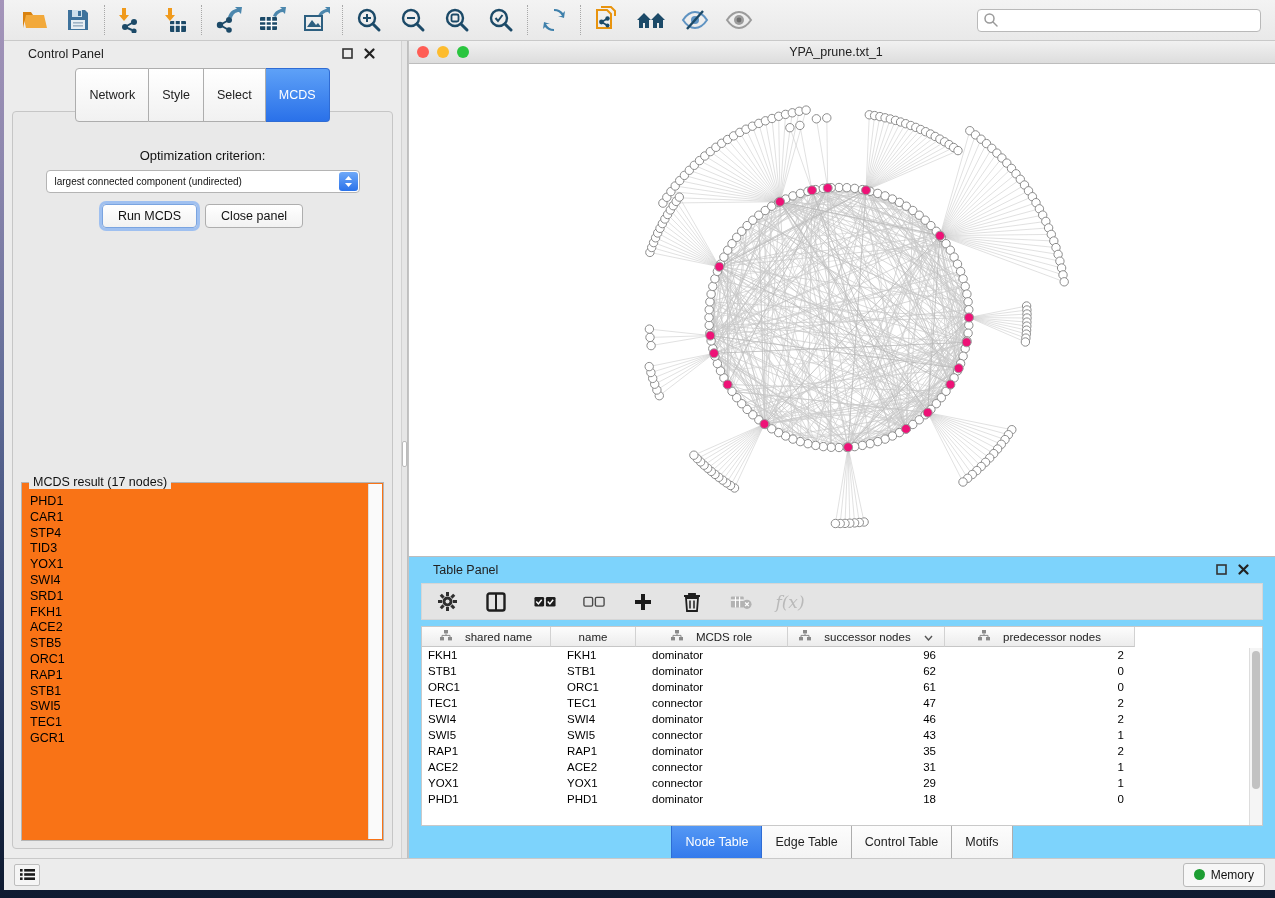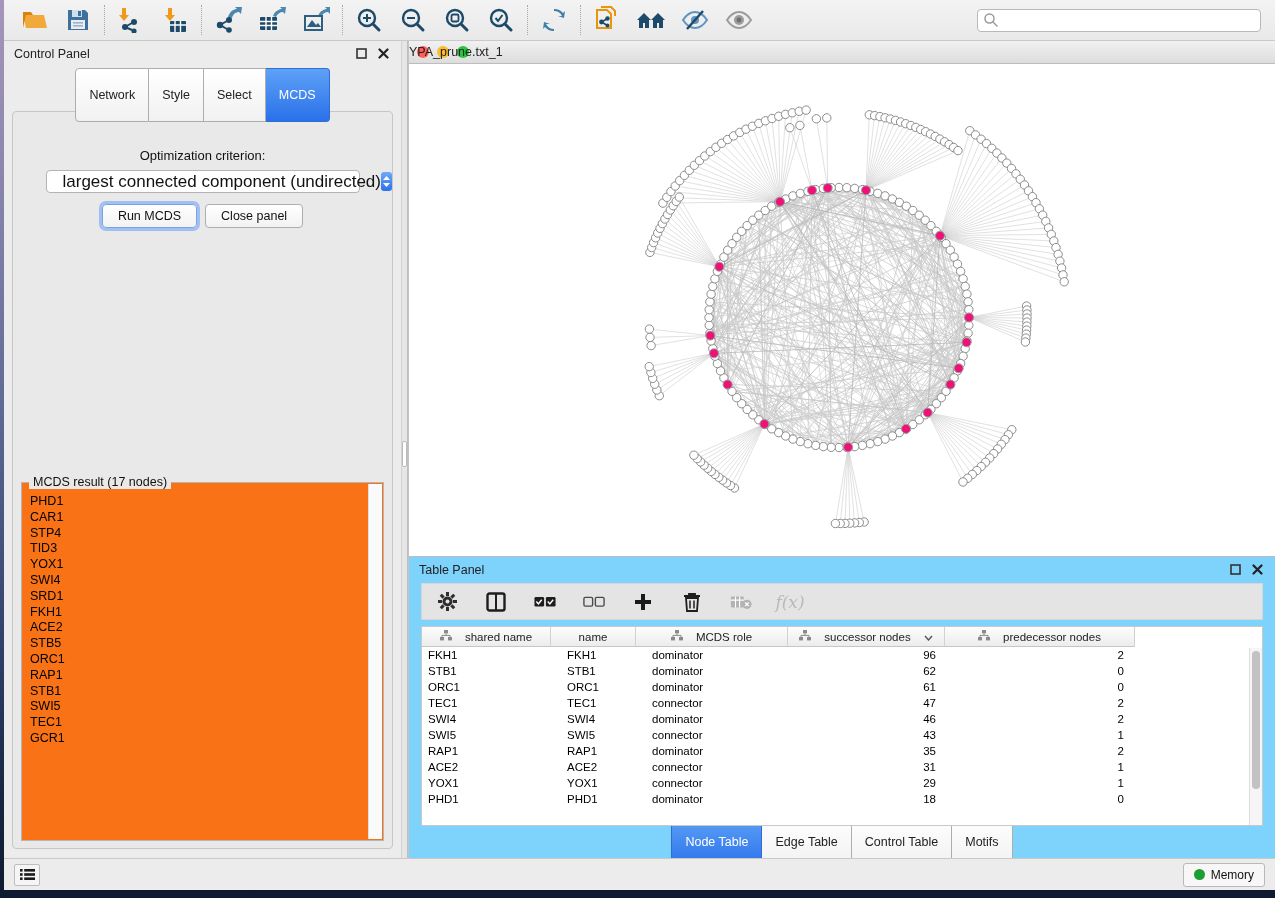--- a/index.html
+++ b/index.html
@@ -18,35 +18,35 @@
   .tb-sep { width:1px; height:30px; border-left:1px dotted #a8a8a8; margin:0 4px; }
   .search-field { margin-left:auto; margin-right:6px; width:284px; height:23px; background:#fff;
     border:1px solid #b9b9b9; border-radius:4px; display:flex; align-items:center; padding-left:5px; }
   .search-field input { border:none; outline:none; flex:1; height:18px; font-size:12px; background:transparent; }
 
   
   .main { flex:1; display:flex; min-height:0; }
 
   
   .control-panel { width:397px; flex:0 0 397px; display:flex; flex-direction:column; background:#ececec; }
-  .panel-titlebar { height:25px; display:flex; align-items:center; padding:0 10px; font-size:12.5px; color:#222; }
+  .panel-titlebar { height:25px; display:flex; align-items:center; padding:0 24px; font-size:12.5px; color:#222; }
   .panel-titlebar .spacer { flex:1; }
   .wicon { width:16px; height:16px; display:flex; align-items:center; justify-content:center; margin-left:6px; }
   .cp-tabs { display:flex; justify-content:center; position:relative; z-index:2; margin-top:2px; }
   .seg { border:1px solid #adadad; background:linear-gradient(#ffffff,#f1f1f1); font-size:12.5px; color:#222;
     padding:19px 13px; border-left-width:0; cursor:default; }
   .seg.first { border-left-width:1px; border-radius:4px 0 0 4px; }
   .seg.last { border-radius:0 4px 4px 0; }
   .seg.selected { background:linear-gradient(#5ea1f7,#2a71e9); color:#fff; border-color:#2f6cd4; }
   .cp-panel { flex:1; margin:-11px 8px 9px 8px; padding-top:24px; border:1px solid #c6c6c6; border-radius:4px;
     background:#e9e9e9; position:relative; }
   .opt-label { text-align:center; font-size:13px; color:#111; margin-top:12px; }
   .dropdown { margin:7px auto 0; width:314px; height:23px; background:#fff; border:1px solid #b4b4b4;
     border-radius:4px; display:flex; align-items:center; position:relative; }
-  .dropdown .dd-text { flex:1; font-size:17px; padding-left:16px; color:#111; white-space:nowrap; }
+  .dropdown .dd-text { flex:1; font-size:10px; padding-left:8px; color:#111; white-space:nowrap; }
   .dd-stepper { width:19px; height:19px; margin-right:1px; border-radius:3px;
     background:linear-gradient(#6fa9f8,#2a72ea); display:flex; flex-direction:column; align-items:center; justify-content:center; }
   .btn-row { display:flex; justify-content:center; gap:8px; margin-top:11px; }
   .pbtn { font-size:12.5px; color:#111; background:linear-gradient(#ffffff,#f2f2f2); border:1px solid #aeaeae;
     border-radius:4px; padding:3px 15px; height:24px; }
   .pbtn.focused { box-shadow:0 0 0 3px rgba(110,165,245,.6); border-color:#7aa4e0; }
   .result-group { position:absolute; left:8px; right:8px; top:370px; bottom:7px; border:1px solid #b5b5b5;
     background:#f97316; }
   .result-title { position:absolute; top:-8px; left:7px; background:#e9e9e9; padding:0 4px; font-size:12.5px; color:#111; }
   .result-list { position:absolute; inset:1px 15px 1px 1px; overflow:hidden; padding:10px 0 0 7px; }
@@ -56,21 +56,21 @@
   .splitter { width:7px; flex:0 0 7px; background:#e6e6e6; border-left:1px solid #d2d2d2; border-right:1px solid #bfbfbf; position:relative; }
   .splitter .grip { position:absolute; top:400px; left:0; width:5px; height:26px; background:#fff; border:1px solid #bbb; border-radius:2px; }
 
   
   .right-col { flex:1; display:flex; flex-direction:column; min-width:0; }
   .network-panel { height:515px; flex:0 0 515px; display:flex; flex-direction:column; border-left:1px solid #c4c4c4; }
   .net-titlebar { height:23px; flex:0 0 23px; background:linear-gradient(#f1f1f1,#dddddd); border-bottom:1px solid #bdbdbd;
     display:flex; align-items:center; padding:0 8px; position:relative; }
   .tl { width:12px; height:12px; border-radius:50%; margin-right:8px; }
   .tl.red { background:#ff5d55; } .tl.yellow { background:#fdbc2e; } .tl.green { background:#2ac53f; }
-  .net-title { position:absolute; left:0; right:12px; text-align:left; font-size:12.5px; color:#222; pointer-events:none; }
+  .net-title { position:absolute; left:0; right:12px; text-align:center; font-size:12.5px; color:#222; pointer-events:none; }
   .net-canvas { flex:1; background:#fff; min-height:0; }
   .net-canvas svg { display:block; width:100%; height:100%; }
 
   
   .table-panel { flex:1; background:#7dd3fc; border-left:1px solid #c4c4c4; border-top:1px solid #bdbdbd;
     display:flex; flex-direction:column; min-height:0; }
   .tp-toolbar { height:37px; flex:0 0 37px; margin:1px 12px 0; background:#e4e4e4; border:1px solid #d6d6d6;
     display:flex; align-items:center; gap:27px; padding-left:14px; }
   .tp-tool { display:flex; align-items:center; justify-content:center; width:22px; height:24px; }
   .fx { font-family:"DejaVu Serif", serif; font-style:italic; font-size:17px; color:#b9b9b9; }

